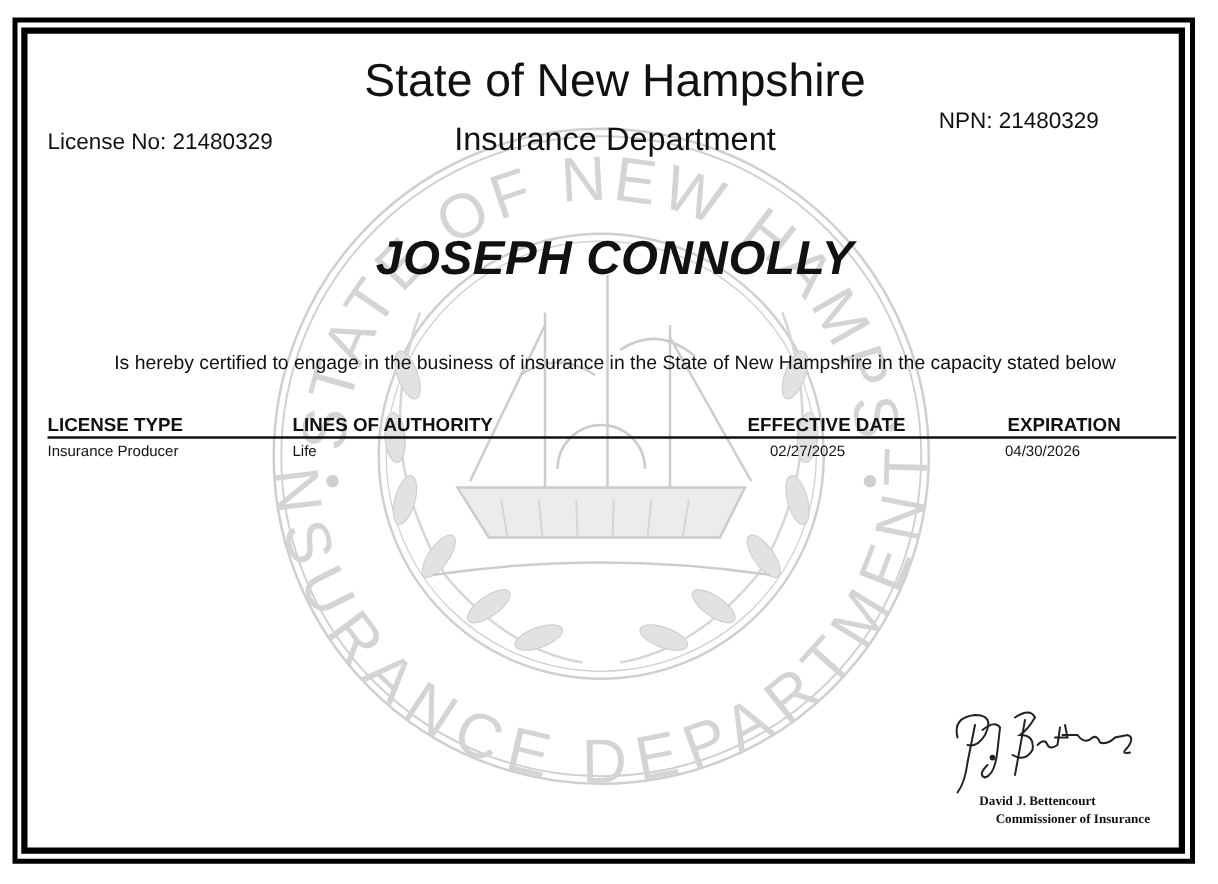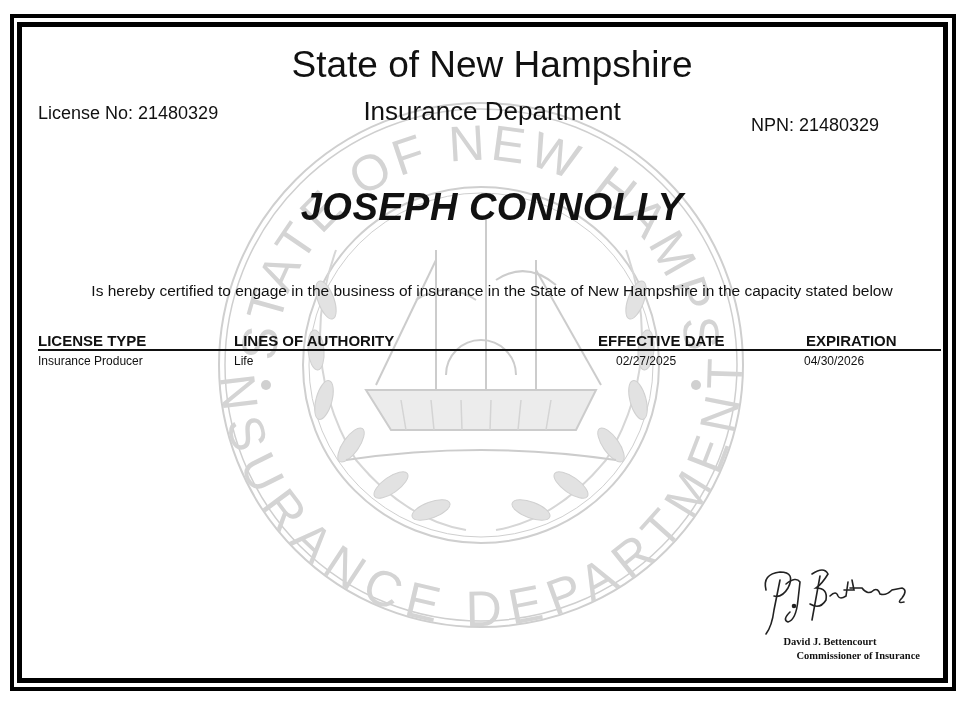--- a/index.html
+++ b/index.html
@@ -7,21 +7,21 @@
          font-family: "Liberation Sans", sans-serif; color: #111; }
   .outer-border { position: absolute; left: 10px; top: 14px; width: 946px; height: 677px;
                   border: 4px solid #000; box-sizing: border-box; }
   .inner-border { position: absolute; left: 17px; top: 22px; width: 931px; height: 661px;
                   border: 5px solid #000; box-sizing: border-box; }
   .seal { position: absolute; left: 216px; top: 100px; width: 530px; height: 530px; }
   .abs { position: absolute; white-space: nowrap; }
   .title { left: 0; width: 984px; top: 44px; text-align: center; font-size: 37px; }
   .subtitle { left: 0; width: 984px; top: 96px; text-align: center; font-size: 26px; }
   .license-no { left: 38px; top: 103px; font-size: 18px; }
-  .npn { left: 751px; top: 115px; font-size: 18px; }
+  .npn { left: 751px; top: 86px; font-size: 18px; }
   .holder { left: 0; width: 984px; top: 186px; text-align: center; font-size: 38px;
             font-weight: bold; font-style: italic; letter-spacing: 0.5px; }
   .cert { left: 40px; width: 904px; top: 281px; text-align: center; font-size: 15.5px;
           white-space: normal; line-height: 20px; }
   .th { top: 332px; font-size: 15px; font-weight: bold; }
   .rule { position: absolute; left: 38px; top: 349px; width: 903px; height: 2px; background: #111; }
   .td { top: 354px; font-size: 12px; }
   .sig { position: absolute; left: 752px; top: 560px; width: 170px; height: 80px; }
   .sig-name { left: 740px; width: 180px; top: 636px; text-align: center;
               font-family: Liberation Serif, serif; font-weight: bold; font-size: 10.5px; }

